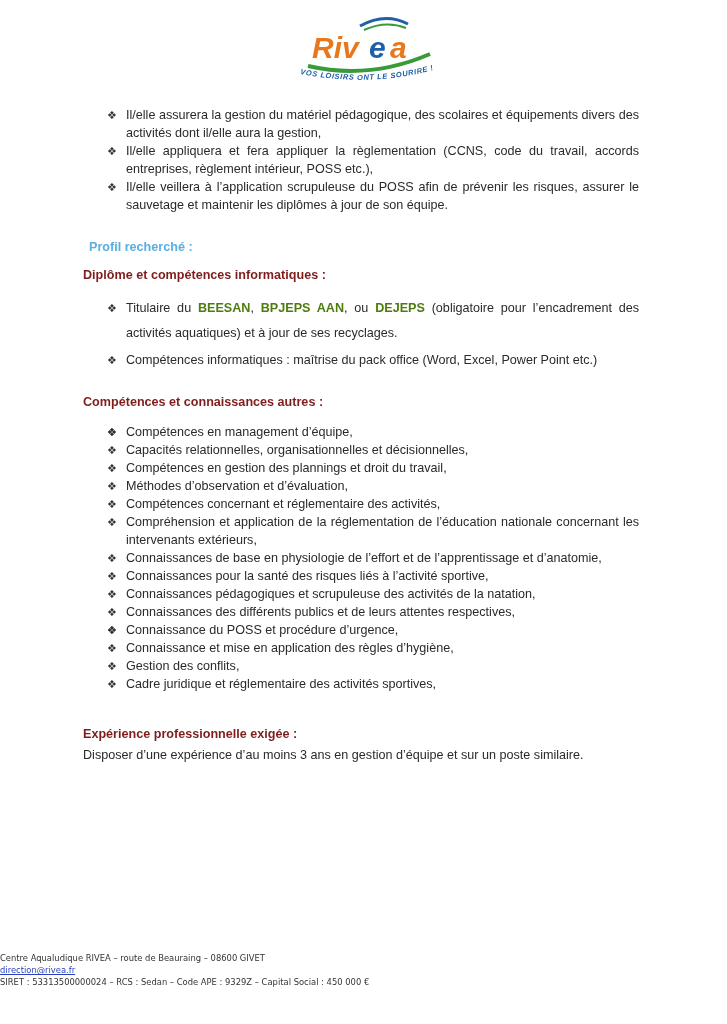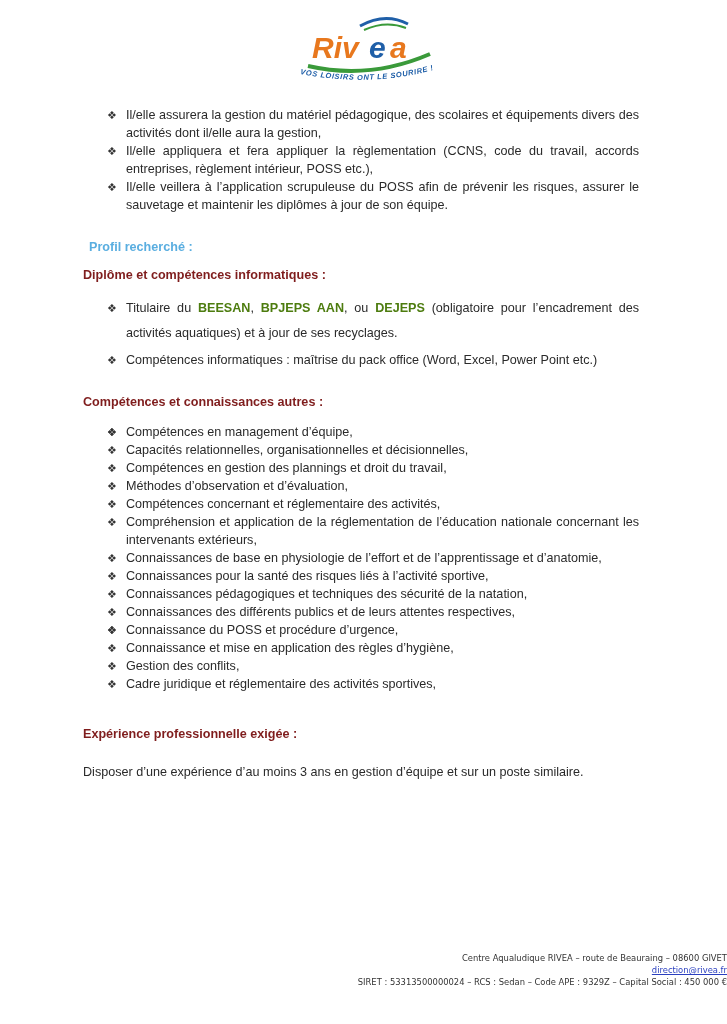--- a/index.html
+++ b/index.html
@@ -16,25 +16,25 @@
     ul.bul li .bullet {
       position: absolute; left: 24px; top: 0; font-size: 11px; color: #333;
     }
     .top-list li { line-height: 18px; }
     .sec-blue { color: #5aaee0; font-weight: bold; margin-top: 24px; line-height: 18px; padding-left: 6px; }
     .sec-head { font-weight: bold; color: #7f1d1d; line-height: 18px; }
     .dip-list { margin-top: 12px !important; }
     .dip-list li { line-height: 25px; margin-bottom: 2px; }
     .other-list { margin-top: 12px !important; }
     .other-list li { line-height: 18px; }
-    .exp-text { margin-top: 20px; line-height: 18px; }
+    .exp-text { margin-top: 3px; line-height: 18px; }
     b { color: #4d7c0f; }
 
     .footer {
-      position: absolute; left: 0; width: 727px; top: 952px; text-align: right;
+      position: absolute; left: 0; width: 727px; top: 952px; text-align: left;
       font-family: "DejaVu Sans", sans-serif; font-size: 8.4px; color: #333; line-height: 12px;
     }
     .footer a { color: #2a3fbf; text-decoration: underline; margin-top: 16px; }
   </style>
 </head>
 <body>
 
 <div class="logo">
   <svg viewBox="0 0 160 76">
     <path d="M70 12 Q95 -2 118 10" stroke="#1f5fa8" stroke-width="3" fill="none"></path>
@@ -72,21 +72,21 @@
   <ul class="bul other-list">
     <li><span class="bullet">❖</span></li>
     <li><span class="bullet">❖</span><span>Compétences en management d’équipe,</span></li>
     <li><span class="bullet">❖</span><span>Capacités relationnelles, organisationnelles et décisionnelles,</span></li>
     <li><span class="bullet">❖</span><span>Compétences en gestion des plannings et droit du travail,</span></li>
     <li><span class="bullet">❖</span><span>Méthodes d’observation et d’évaluation,</span></li>
     <li><span class="bullet">❖</span><span>Compétences concernant et réglementaire des activités,</span></li>
     <li><span class="bullet">❖</span><span>Compréhension et application de la réglementation de l’éducation nationale concernant les intervenants extérieurs,</span></li>
     <li><span class="bullet">❖</span><span>Connaissances de base en physiologie de l’effort et de l’apprentissage et d’anatomie,</span></li>
     <li><span class="bullet">❖</span><span>Connaissances pour la santé des risques liés à l’activité sportive,</span></li>
-    <li><span class="bullet">❖</span><span>Connaissances pédagogiques et techniques des sécurité de la natation,</span></li>
+    <li><span class="bullet">❖</span><span>Connaissances pédagogiques et scrupuleuse des activités de la natation,</span></li>
     <li><span class="bullet">❖</span><span>Connaissances des différents publics et de leurs attentes respectives,</span></li>
     <li><span class="bullet">❖</span></li>
     <li><span class="bullet">❖</span><span>Connaissance du POSS et procédure d’urgence,</span></li>
     <li><span class="bullet">❖</span><span>Connaissance et mise en application des règles d’hygiène,</span></li>
     <li><span class="bullet">❖</span><span>Gestion des conflits,</span></li>
     <li><span class="bullet">❖</span><span>Cadre juridique et réglementaire des activités sportives,</span></li>
   </ul>
 
   <div class="sec-head" style="margin-top:32px">Expérience professionnelle exigée :</div>
   <div class="exp-text">Disposer d’une expérience d’au moins 3 ans en gestion d’équipe et sur un poste similaire.</div>

